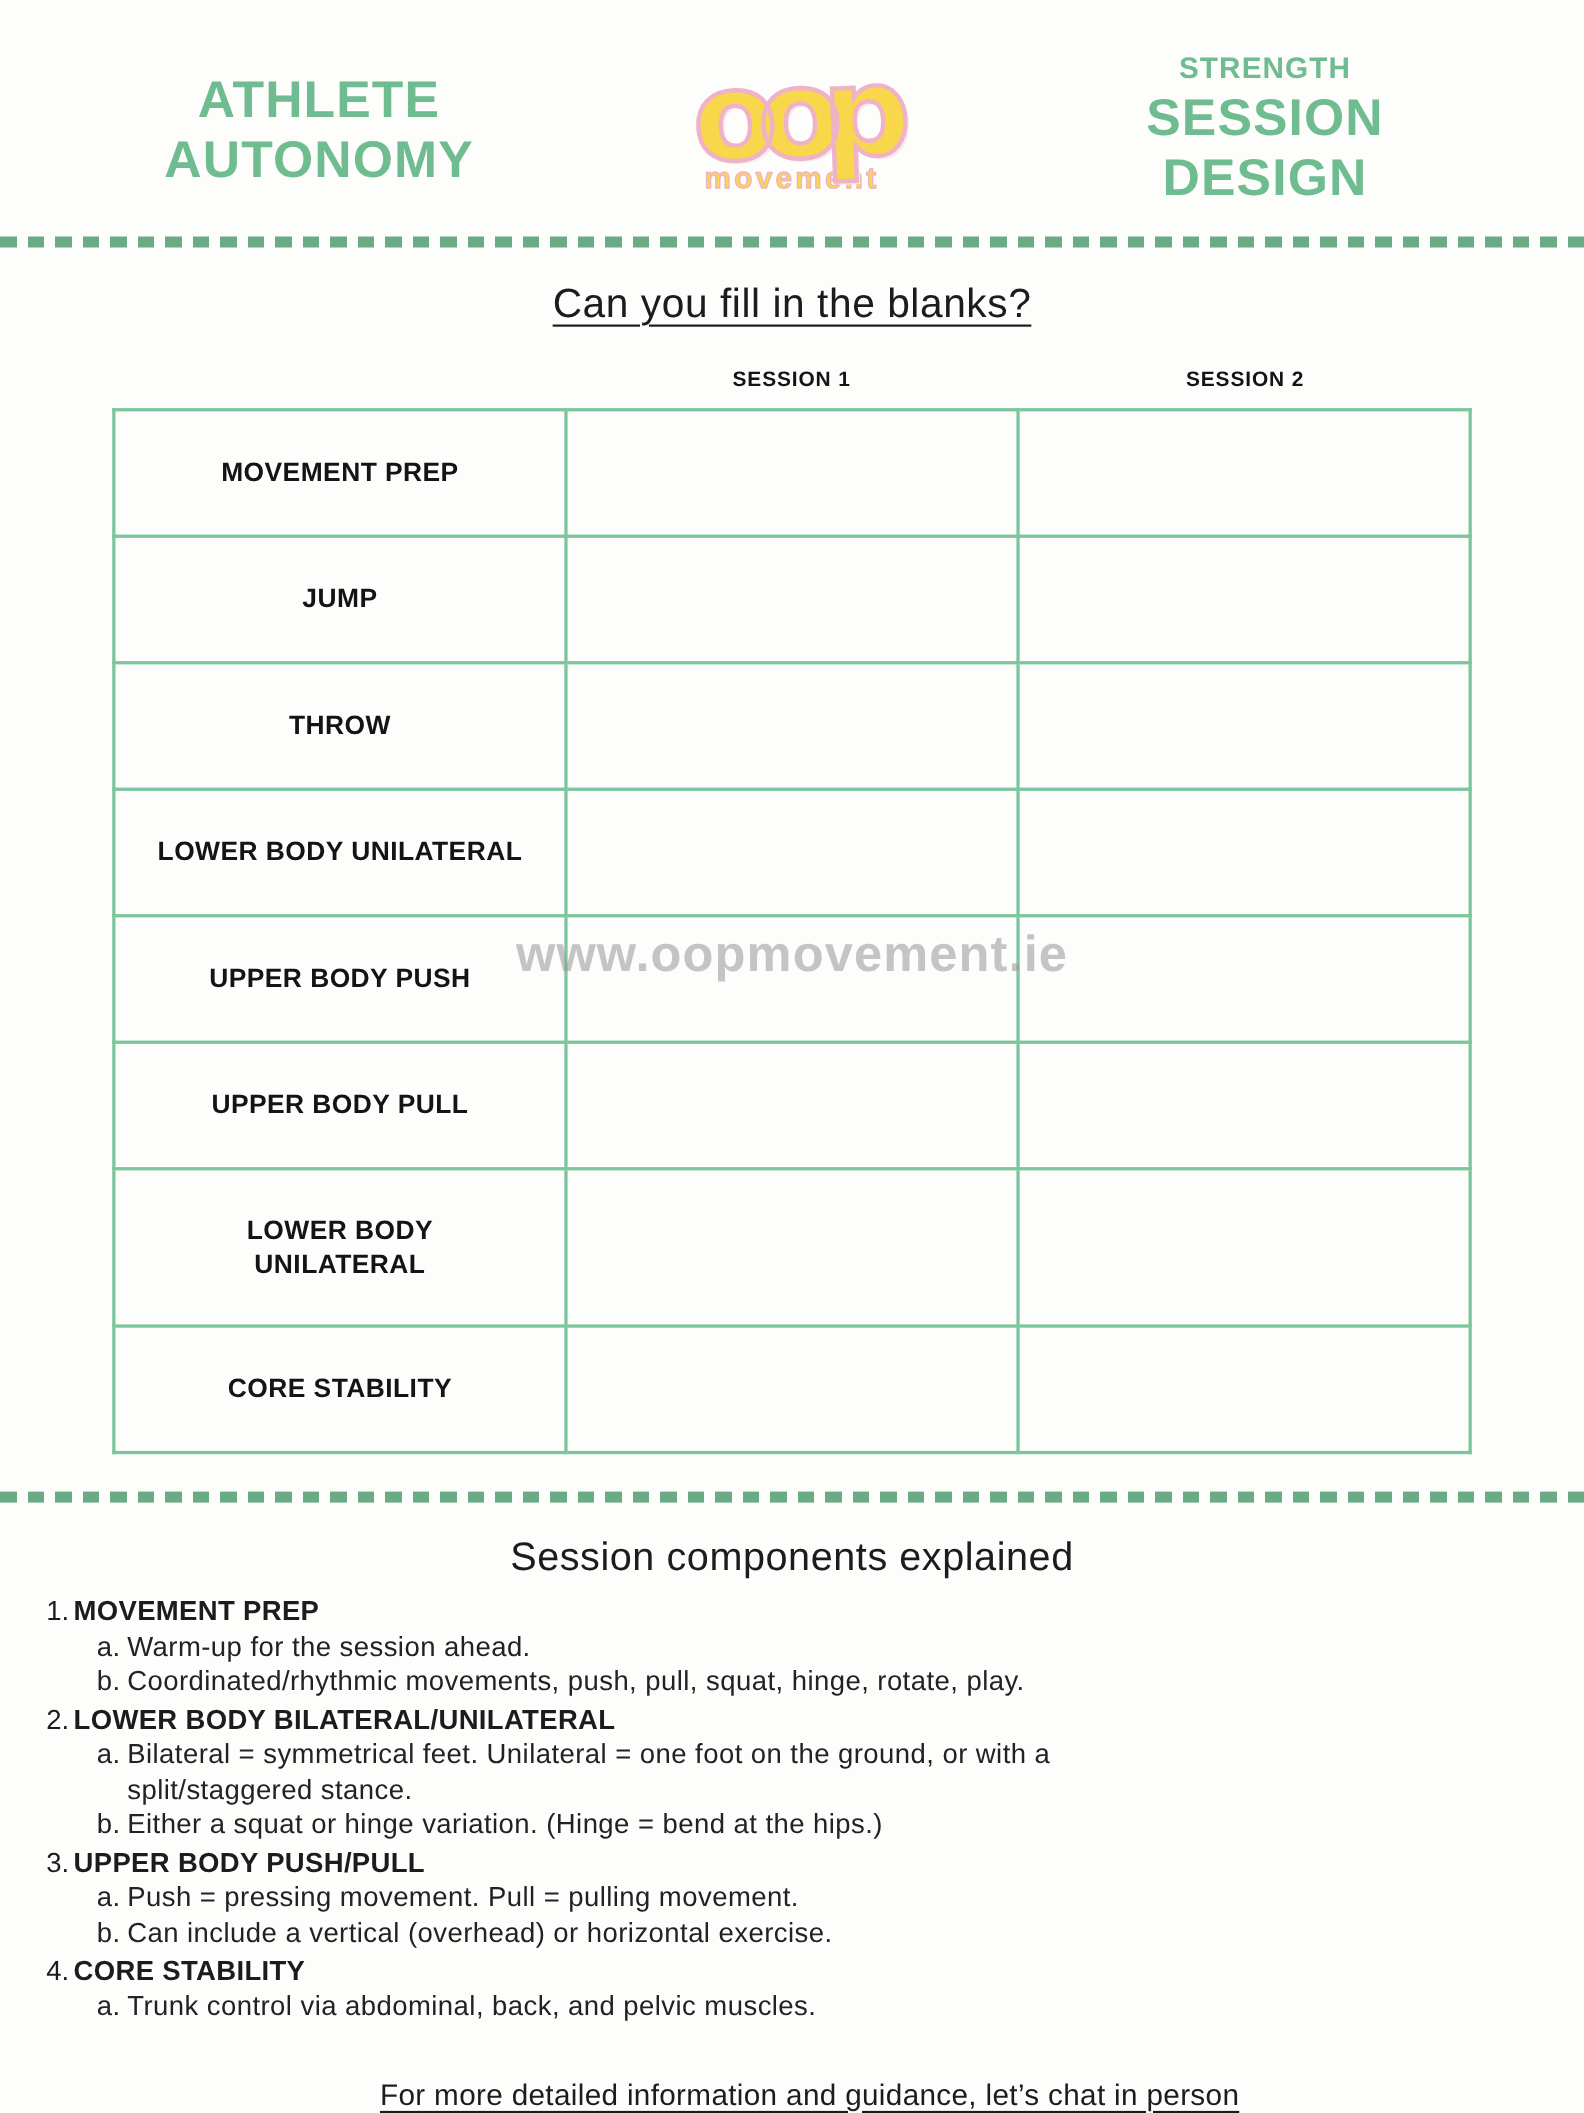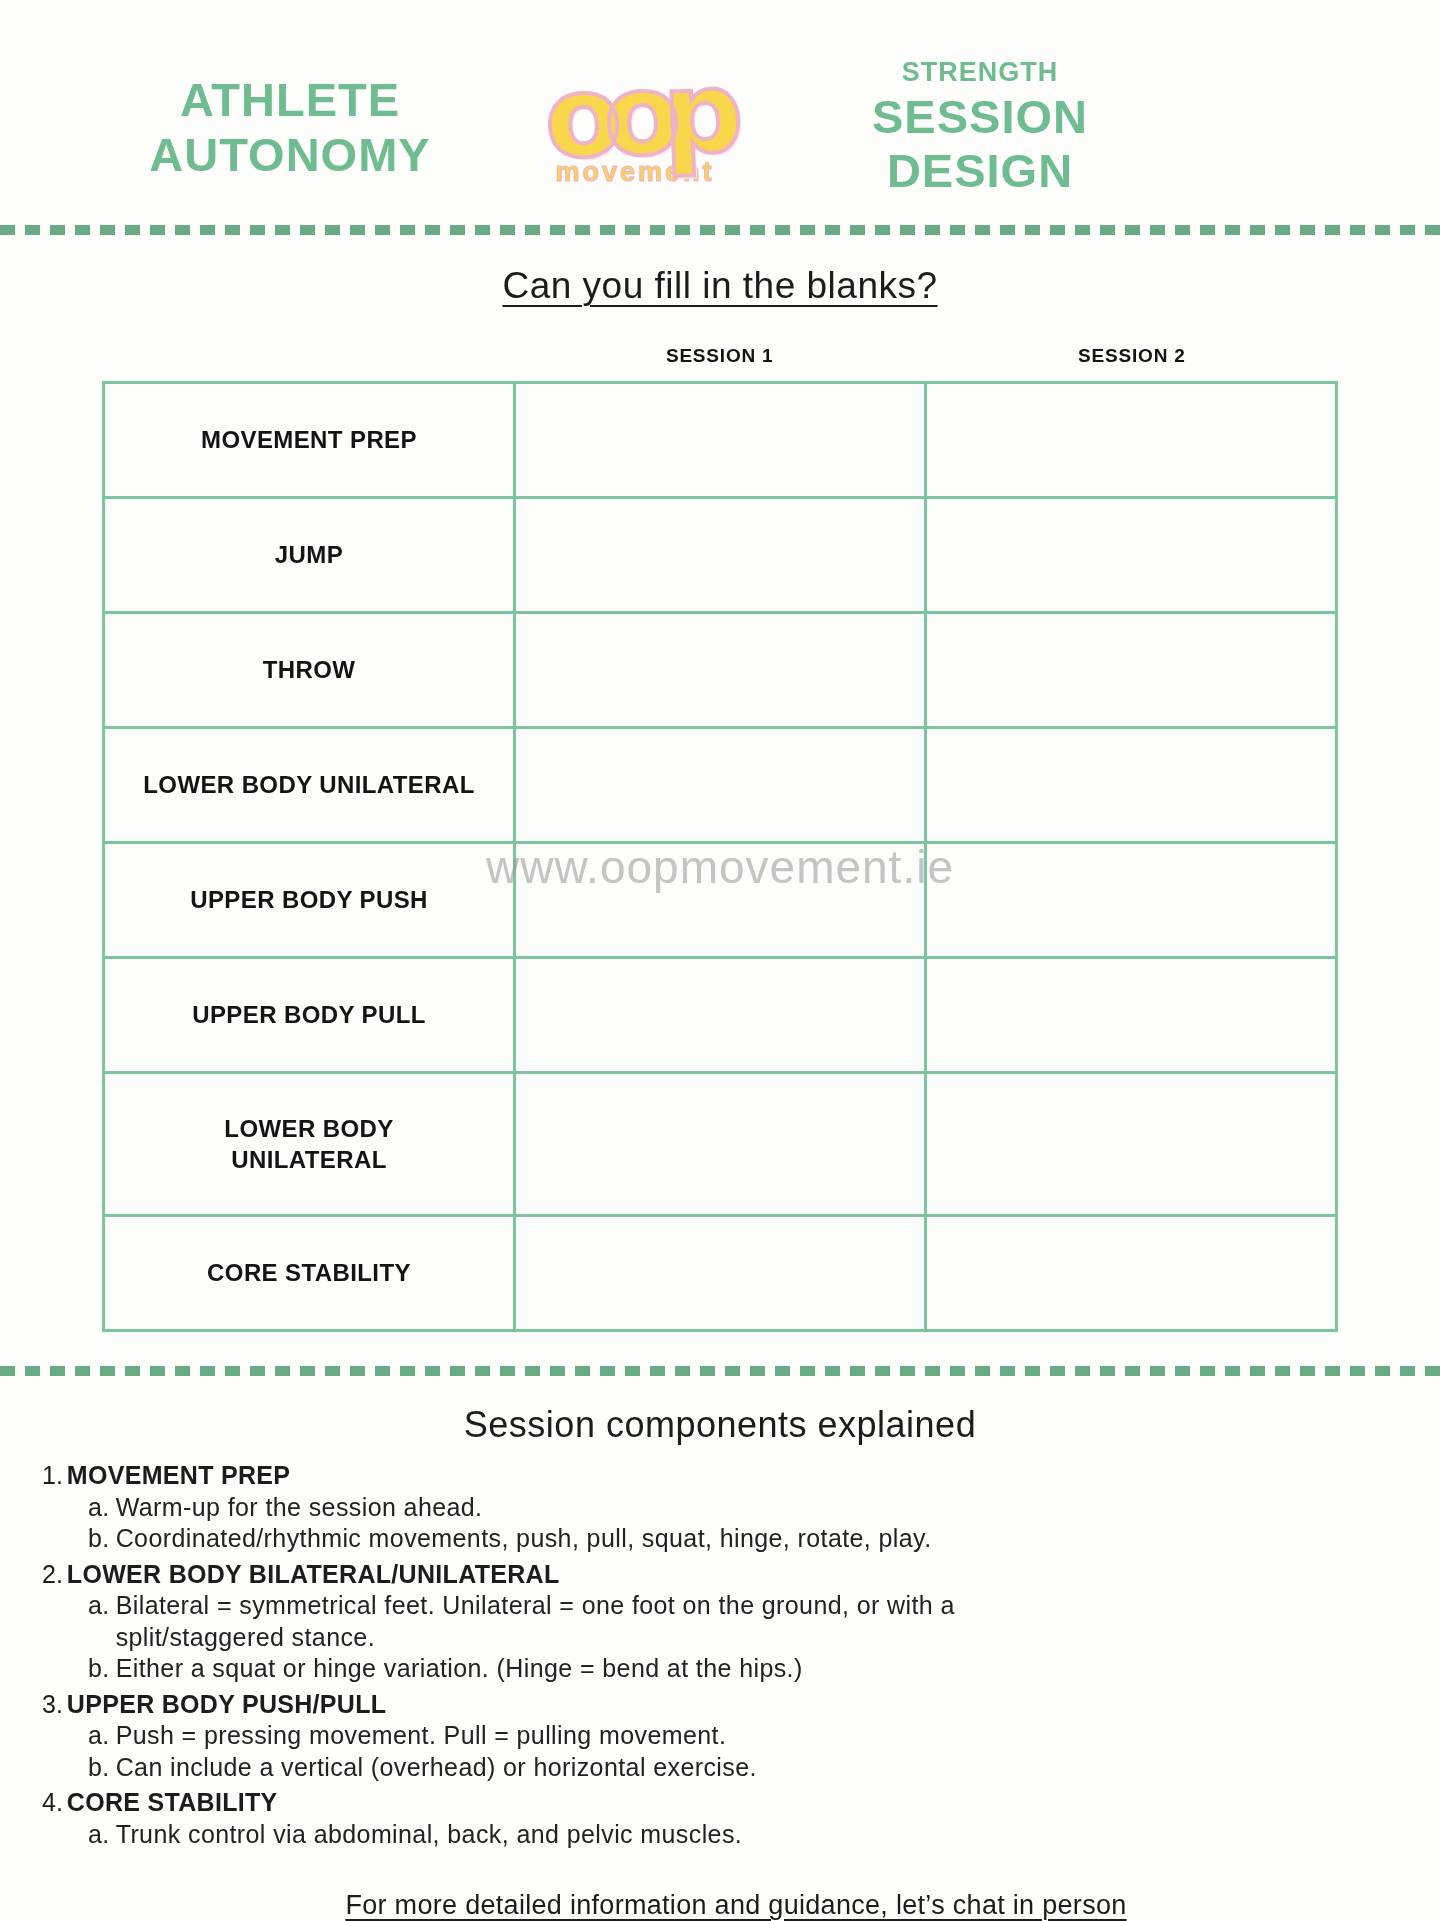--- a/index.html
+++ b/index.html
@@ -6,22 +6,22 @@
   body{
     width:1440px;height:1921px;
     background:#fdfdfc;
     font-family:"Liberation Sans","DejaVu Sans",sans-serif;
     color:#1c1c1c;
     position:relative;
     overflow:hidden;
   }
   
   .header{
-    display:flex;justify-content:flex-start;align-items:center;
-    padding:30px 95px 0 95px;height:195px;
+    display:flex;justify-content:space-between;align-items:center;
+    padding:20px 95px 0 95px;height:195px;
   }
   .h-left,.h-right{width:390px;text-align:center;}
   .h-left .big,.h-right .big{
     font-size:47px;font-weight:700;color:#6fbc90;
     line-height:1.15;letter-spacing:1px;white-space:pre-line;
   }
   .h-right .eyebrow{
     font-size:27px;font-weight:700;color:#6fbc90;letter-spacing:1px;
     margin-bottom:2px;
   }
@@ -73,21 +73,21 @@
     font-weight:700;font-size:24px;text-align:center;
     letter-spacing:.4px;color:#141414;white-space:pre-line;
     line-height:1.3;
     padding:0 14px;
   }
   td.blank{background:#fdfdfc;}
   .watermark{
     position:absolute;left:0;top:840px;width:100%;
     text-align:center;
     font-size:46px;color:rgba(150,150,150,.55);
-    letter-spacing:1px;pointer-events:none;z-index:5;
+    letter-spacing:1px;pointer-events:none;z-index:5;font-weight:bold;
   }
   .divider2{margin-top:34px;}
   
   .explain-title{
     text-align:center;font-size:36px;font-weight:500;
     margin:28px 0 14px 0;letter-spacing:.5px;
   }
   .explainer{margin:0 60px 0 42px;}
   .item{margin-bottom:4px;}
   .item-head{display:flex;font-size:25px;line-height:1.26;}

